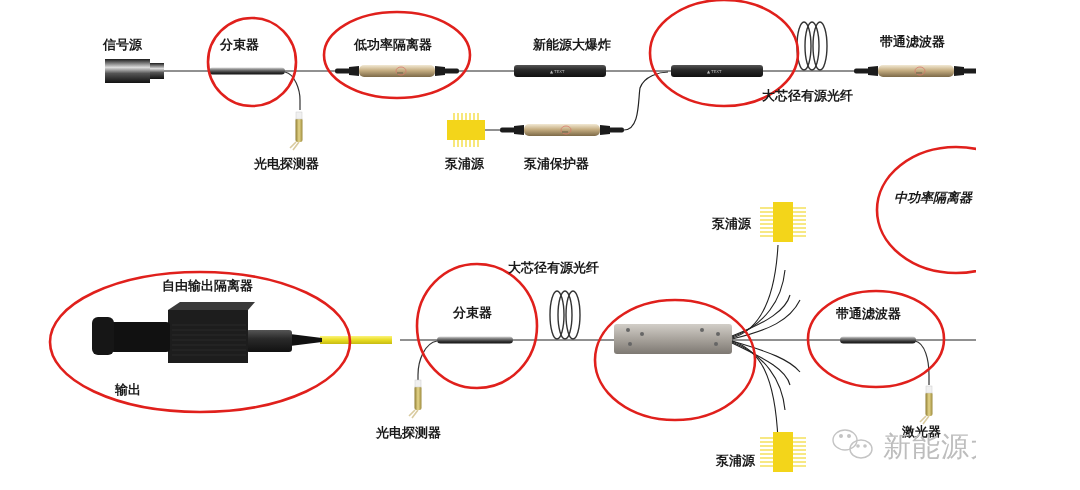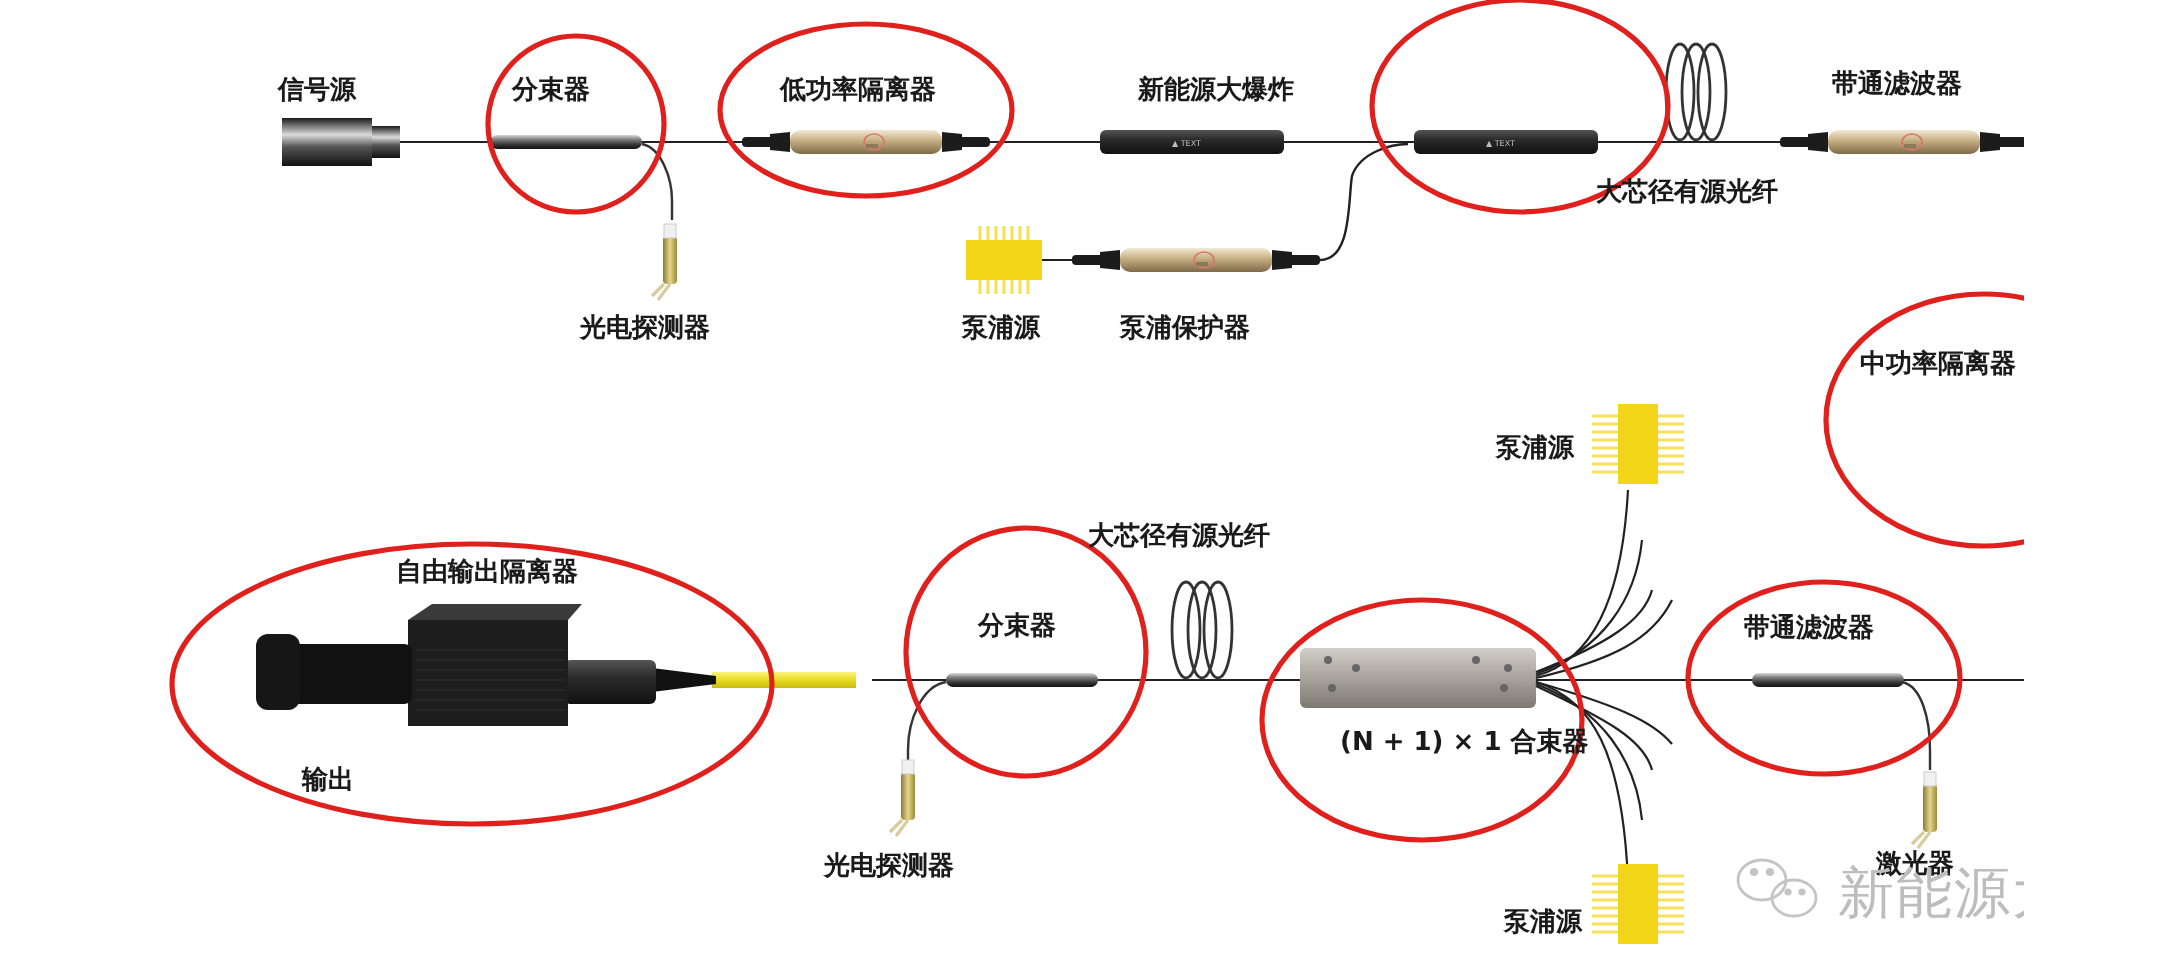--- a/index.html
+++ b/index.html
@@ -1,17 +1,17 @@
 <!DOCTYPE html>
 <html><head>
   <meta charset="utf-8">
   <style>
     html, body { margin: 0; padding: 0; background: #ffffff; }
     #stage { position: relative; width: 976px; height: 490px; overflow: hidden; background: #fff;
-      font-family: "DejaVu Sans", "Liberation Sans", sans-serif; margin-left: 36px; }
+      font-family: "DejaVu Sans", "Liberation Sans", sans-serif; }
     svg.diagram { position: absolute; left: 0; top: 0; }
     .lbl { position: absolute; font-size: 13px; font-weight: bold; color: #1a1a1a; white-space: nowrap; letter-spacing: 0px; }
     .wm { position: absolute; font-size: 28px; color: #bdbdbd; white-space: nowrap; font-weight: normal; letter-spacing: 1px; }
   </style>
 </head>
 <body>
 
 <div id="stage">
 
   <svg class="diagram" width="1080" height="490" viewBox="0 0 1080 490">
@@ -227,26 +227,25 @@
 
   <span class="lbl" style="left:103px;top:36px;">信号源</span>
   <span class="lbl" style="left:220px;top:36px;">分束器</span>
   <span class="lbl" style="left:354px;top:36px;">低功率隔离器</span>
   <span class="lbl" style="left:533px;top:36px;">新能源大爆炸</span>
   <span class="lbl" style="left:880px;top:33px;">带通滤波器</span>
   <span class="lbl" style="left:762px;top:87px;">大芯径有源光纤</span>
   <span class="lbl" style="left:254px;top:155px;">光电探测器</span>
   <span class="lbl" style="left:445px;top:155px;">泵浦源</span>
   <span class="lbl" style="left:524px;top:155px;">泵浦保护器</span>
-  <span class="lbl" style="left:894px;top:173px;">中功率隔离器</span>
+  <span class="lbl" style="left:894px;top:189px;font-style:italic;">中功率隔离器</span>
   <span class="lbl" style="left:712px;top:215px;">泵浦源</span>
   <span class="lbl" style="left:508px;top:259px;">大芯径有源光纤</span>
   <span class="lbl" style="left:162px;top:277px;">自由输出隔离器</span>
   <span class="lbl" style="left:453px;top:304px;">分束器</span>
   <span class="lbl" style="left:836px;top:305px;">带通滤波器</span>
-  <span class="lbl" style="left:634px;top:362px;">(N + 1) × 1 合束器</span>
   <span class="lbl" style="left:115px;top:381px;">输出</span>
   <span class="lbl" style="left:376px;top:424px;">光电探测器</span>
   <span class="lbl" style="left:902px;top:423px;">激光器</span>
   <span class="lbl" style="left:716px;top:452px;">泵浦源</span>
 
   <span class="wm" style="left:883px;top:428px;">新能源大爆炸</span>
 </div>
 
 </body></html>

